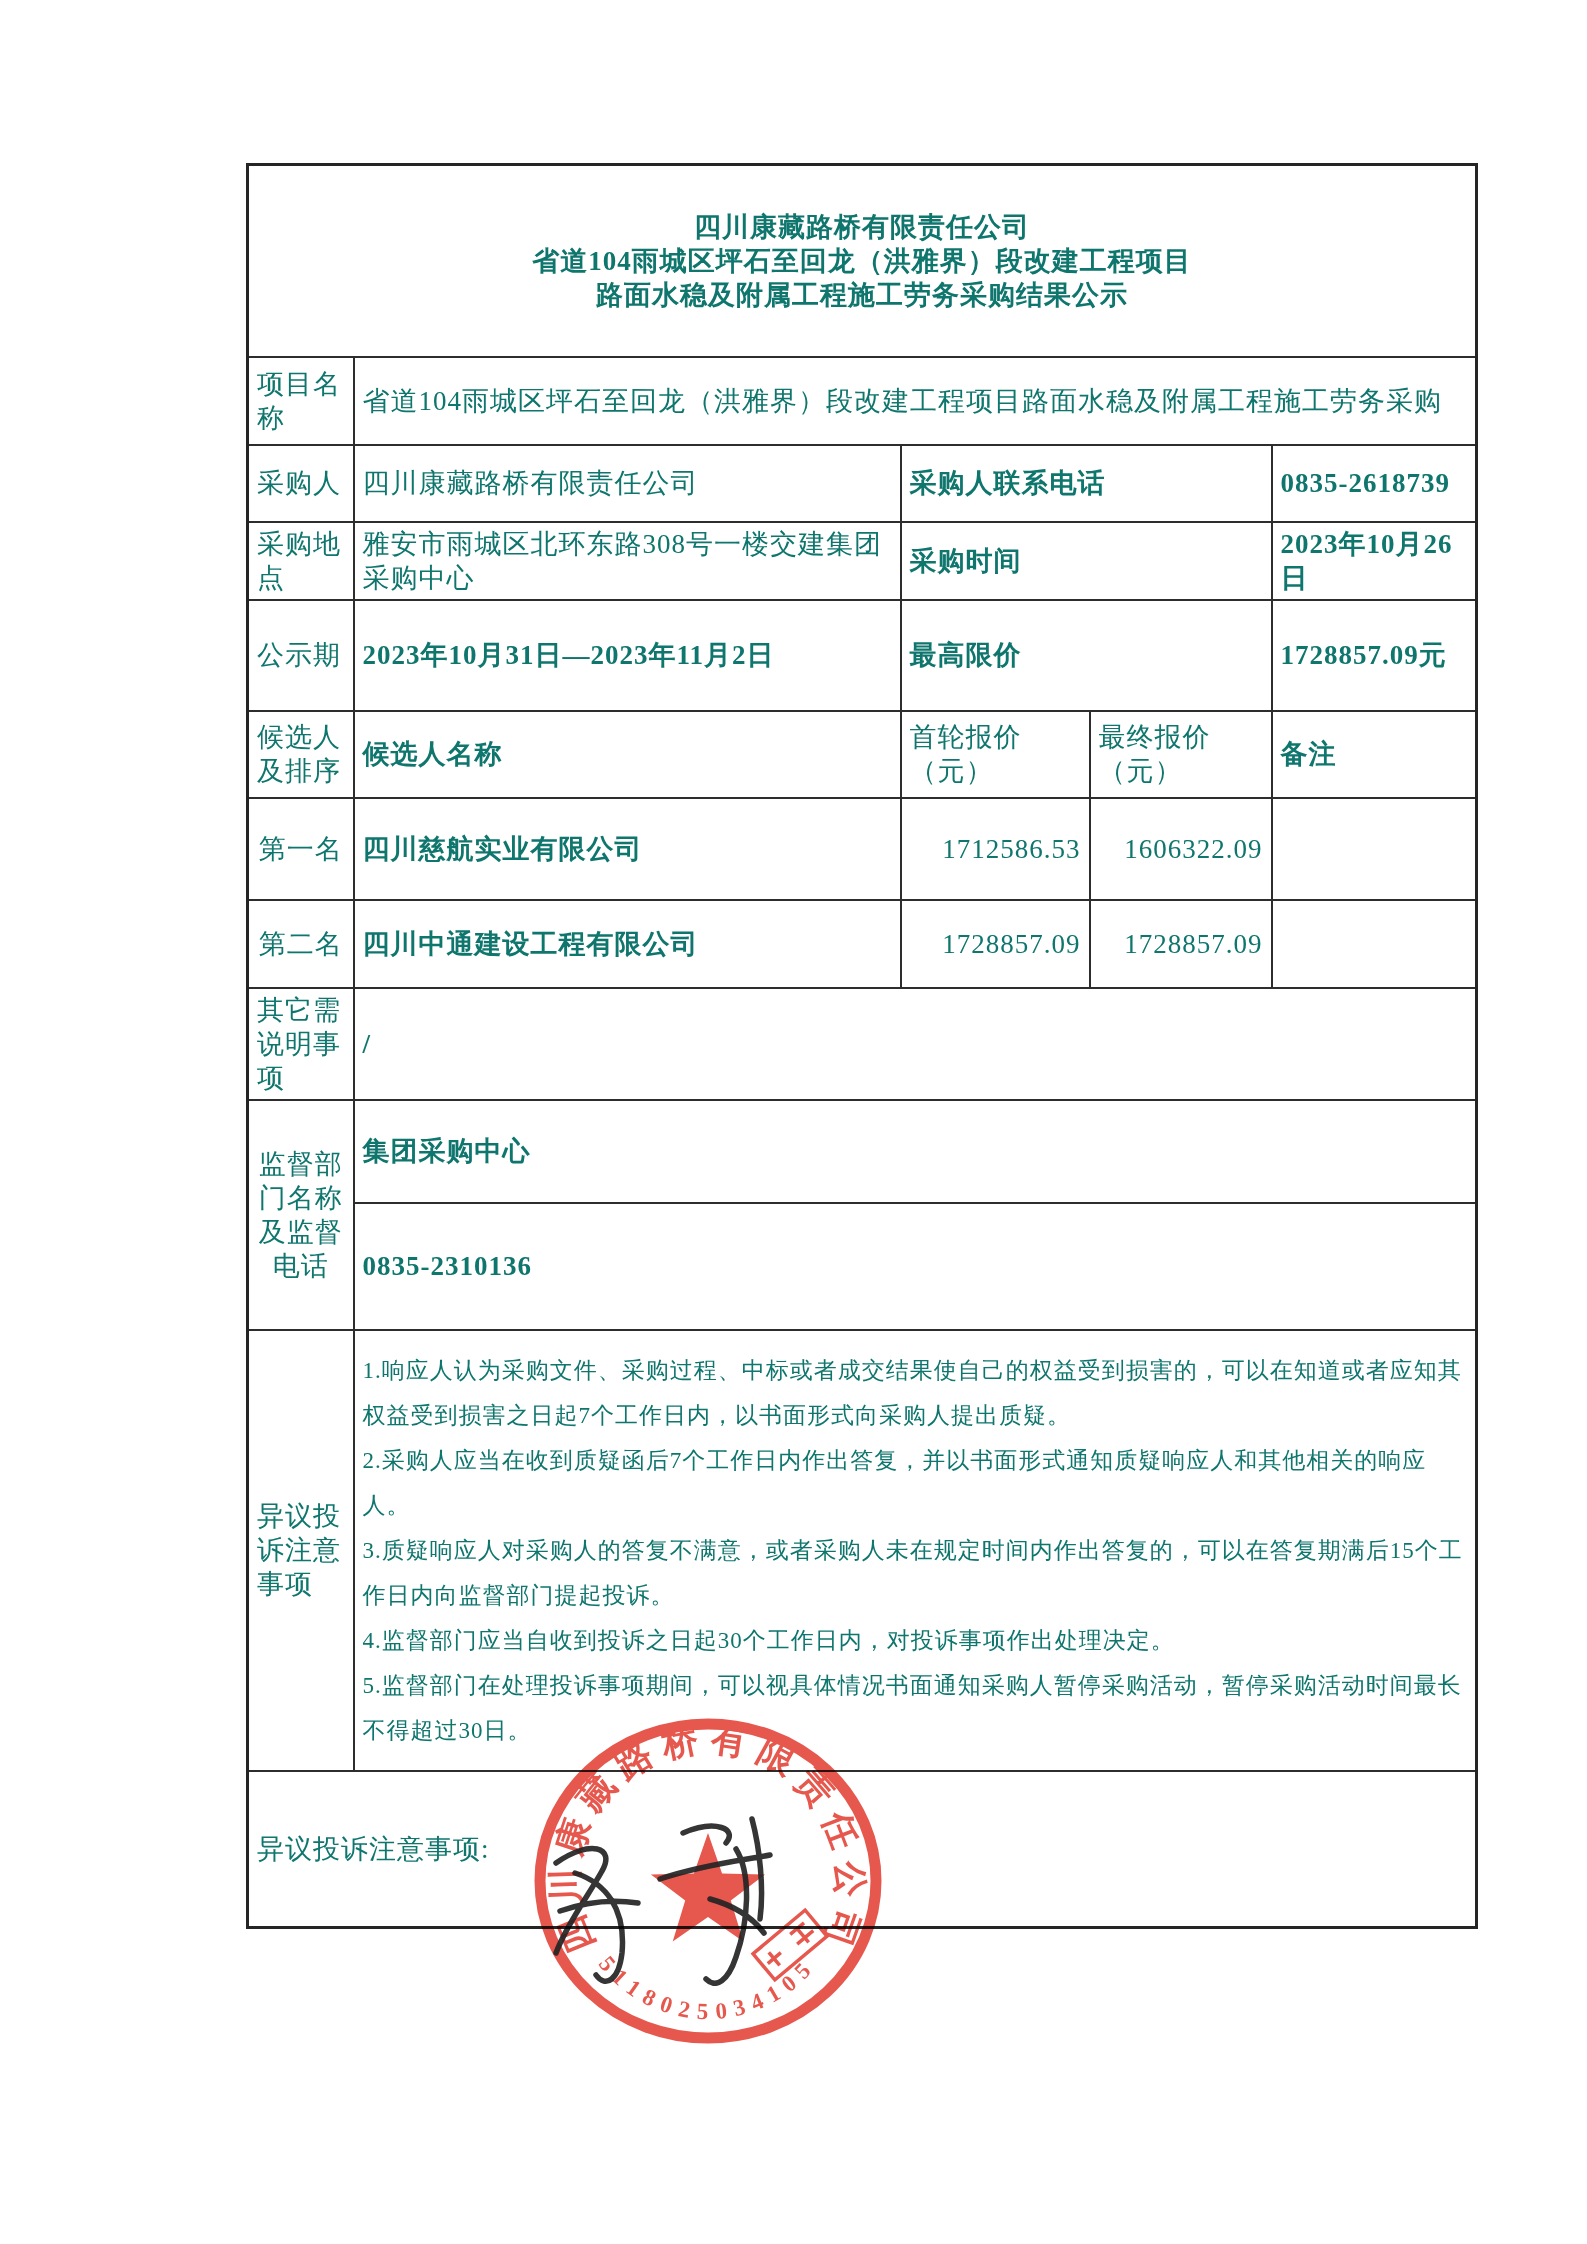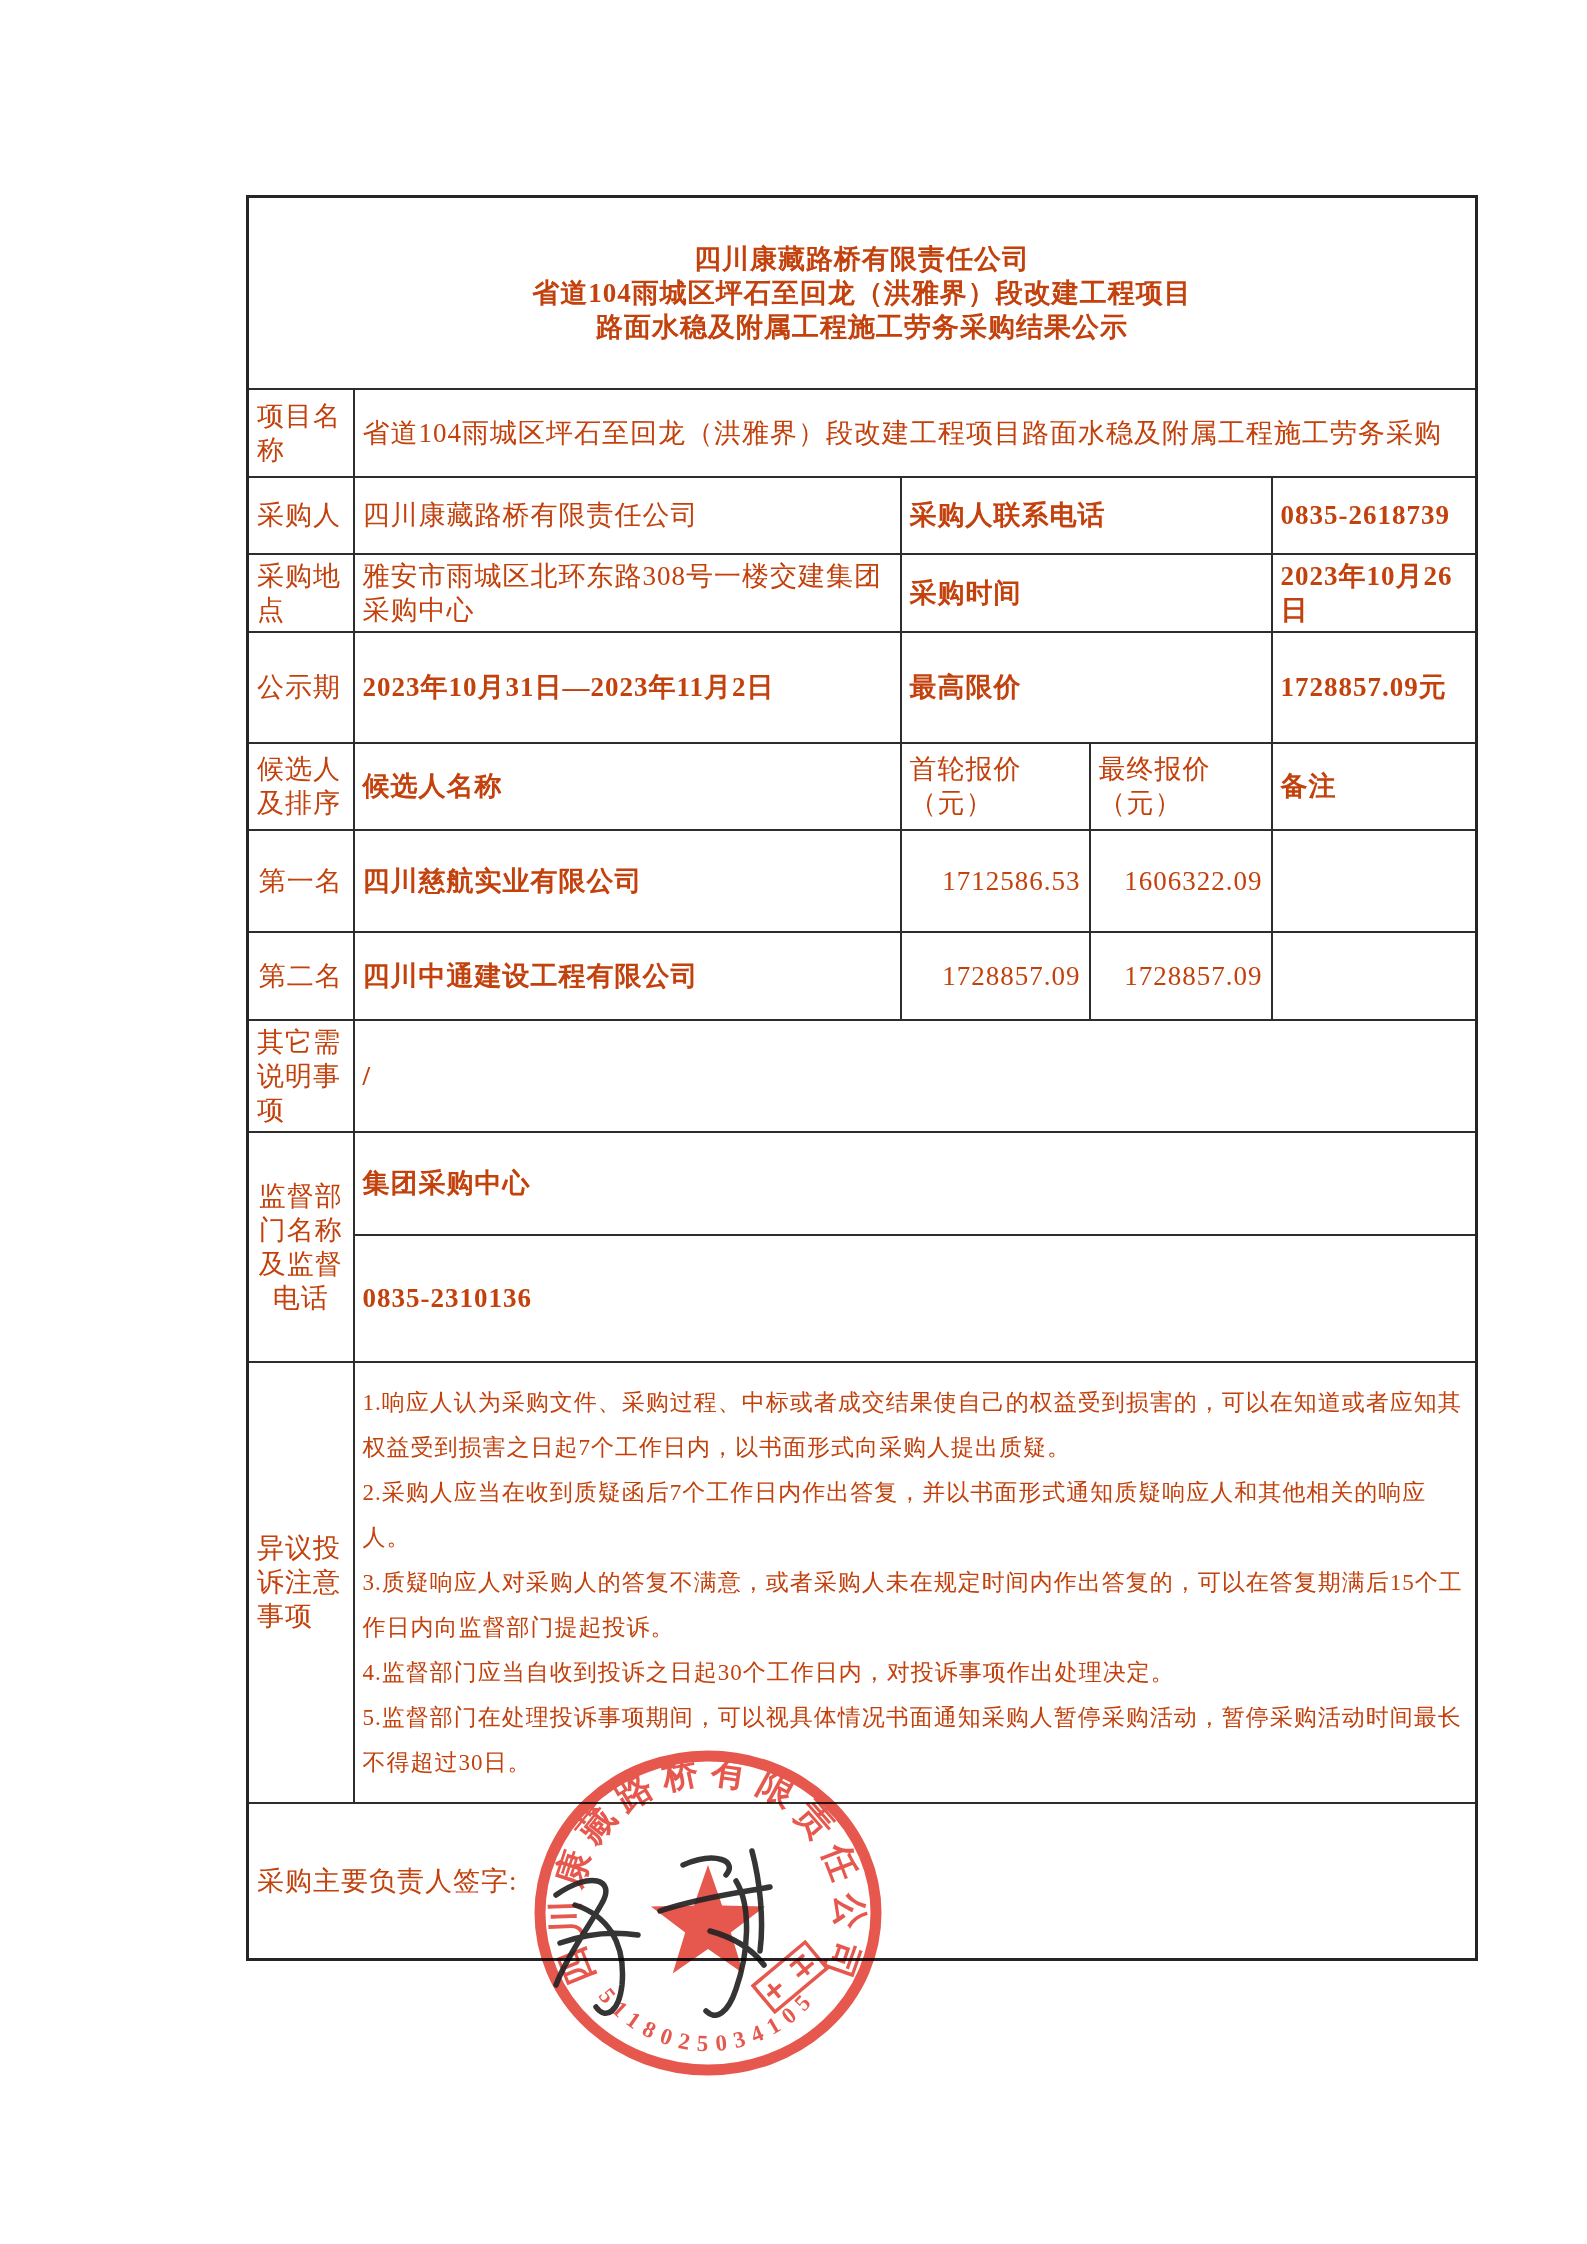--- a/index.html
+++ b/index.html
@@ -3,22 +3,21 @@
 <meta charset="utf-8">
 <style>
   * { margin:0; padding:0; box-sizing:border-box; }
   html,body { background:#ffffff; }
   .page {
     position:relative;
     width:1587px; height:2200px;
     background:#ffffff;
     overflow:hidden;
     font-family:"Liberation Serif","DejaVu Serif",serif;
-    color:#c2410c;
-    margin-top:32px;
+    color:#0f766e;
   }
   table.doc {
     position:absolute; left:246px; top:163px;
     width:1229px;
     border-collapse:collapse;
     table-layout:fixed;
   }
   table.doc td {
     border:2px solid #2d2d2d;
     font-size:27px;
@@ -159,21 +158,21 @@
       <td colspan="4" class="objection-cell">
         <p>1.响应人认为采购文件、采购过程、中标或者成交结果使自己的权益受到损害的，可以在知道或者应知其权益受到损害之日起7个工作日内，以书面形式向采购人提出质疑。</p>
         <p>2.采购人应当在收到质疑函后7个工作日内作出答复，并以书面形式通知质疑响应人和其他相关的响应人。</p>
         <p>3.质疑响应人对采购人的答复不满意，或者采购人未在规定时间内作出答复的，可以在答复期满后15个工作日内向监督部门提起投诉。</p>
         <p>4.监督部门应当自收到投诉之日起30个工作日内，对投诉事项作出处理决定。</p>
         <p>5.监督部门在处理投诉事项期间，可以视具体情况书面通知采购人暂停采购活动，暂停采购活动时间最长不得超过30日。</p>
       </td>
     </tr>
 
     <tr class="h-sign">
-      <td colspan="5" class="sign-cell">采购主要负责人签字:</td>
+      <td colspan="5" class="sign-cell">异议投诉注意事项:</td>
     </tr>
   </tbody>
     </table>
 
   <svg class="seal-wrap" viewBox="-200 -200 400 400" width="400" height="400" xmlns="http://www.w3.org/2000/svg">
     <defs>
       <path id="sealArcTop" d="M -112.6 65 A 130 130 0 1 1 112.6 65" fill="none"></path>
       <path id="sealArcBottom" d="M -110.2 83.1 A 138 138 0 0 0 110.2 83.1" fill="none"></path>
     </defs>
     <g opacity="0.85">

